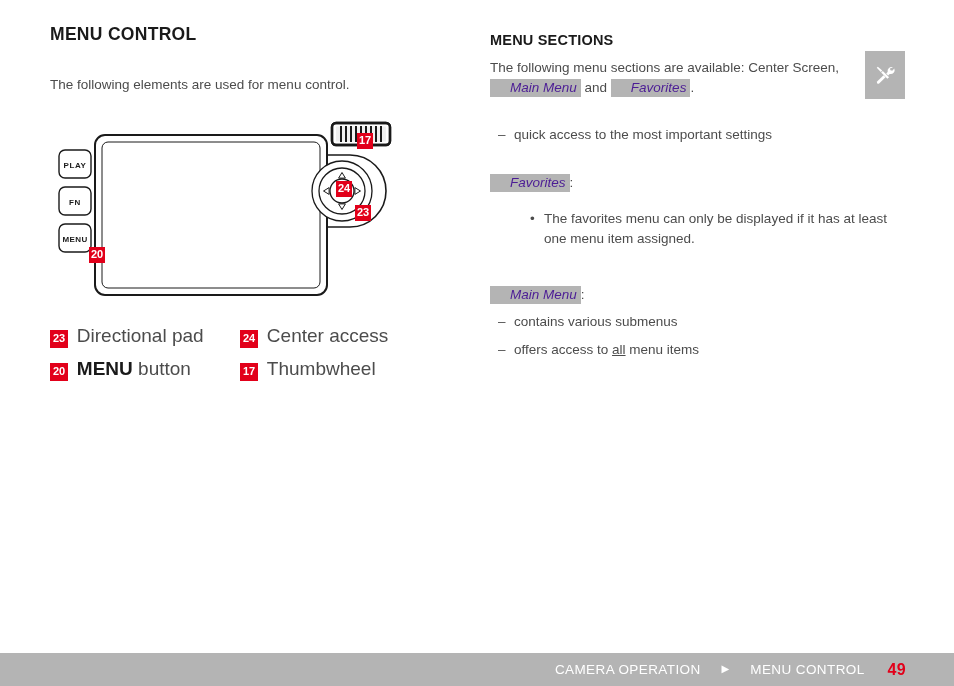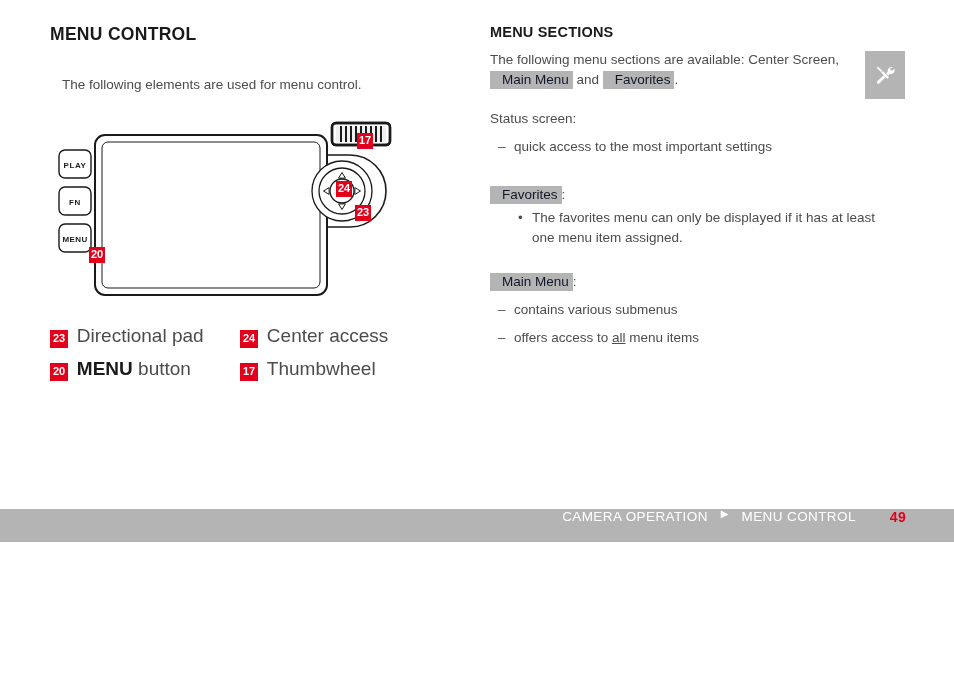--- a/index.html
+++ b/index.html
@@ -5,21 +5,21 @@
   * { box-sizing: border-box; }
   html, body {
     margin: 0; padding: 0;
     width: 954px; height: 686px;
     background: #ffffff;
     font-family: "Liberation Sans", sans-serif;
     overflow: hidden;
   }
   .page {
     position: relative;
-    width: 954px; height: 542px;
+    width: 954px; height: 686px;
     background: #ffffff;
   }
 
   
   .col-left {
     position: absolute;
     left: 50px; top: 24px;
     width: 400px;
   }
   .col-right {
@@ -30,53 +30,54 @@
 
   
   h1.chapter-title {
     margin: 0 0 30px 0;
     font-size: 17.5px;
     font-weight: bold;
     letter-spacing: 0.3px;
     color: #1a1a1a;
   }
   h2.section-title {
-    margin: 0 0 10px 0;
+    margin: 8px 0 10px 0;
     font-size: 14.5px;
     font-weight: bold;
     letter-spacing: 0.2px;
     color: #1a1a1a;
   }
   p.body-text {
     margin: 0;
     font-size: 13.5px;
     line-height: 1.45;
     color: #4c4c4c;
   }
   .lead-text {
-    margin: 0 0 20px 12px;
+    margin: 0 0 20px 0;
     font-size: 13.5px;
     line-height: 1.45;
     color: #4c4c4c;
   }
   .block-label {
     font-size: 13.5px;
     line-height: 1.45;
     color: #4c4c4c;
     margin: 0 0 2px 0;
   }
   .spacer-block { height: 20px; }
 
   
   .menu-tag {
     background: #b4b4b4;
-    color: #0f172a;
-    padding: 1px 4px 2px 12px;
+    color: #4c1d95;
+    padding: 1px 4px 2px 20px;
     font-size: 13.5px;
     white-space: nowrap;
+    font-style: italic;
   }
   .u-underline { text-decoration: underline; }
 
   
   ul.dash-list {
     list-style: none;
     margin: 0; padding: 0;
   }
   ul.dash-list > li {
     position: relative;
@@ -87,21 +88,21 @@
     margin: 8px;
   }
   ul.dash-list > li::before {
     content: "\2013";
     position: absolute;
     left: 0; top: 0;
     color: #4c4c4c;
   }
   ul.bullet-list {
     list-style: none;
-    margin: 4px; padding: 0 0 0 24px;
+    margin: 16px; padding: 0 0 0 24px;
   }
   ul.bullet-list > li {
     position: relative;
     padding-left: 14px;
     font-size: 13.5px;
     line-height: 1.48;
     color: #4c4c4c;
   }
   ul.bullet-list > li::before {
     content: "\2022";
@@ -180,41 +181,42 @@
   }
   .legend-text b { color: #1a1a1a; font-weight: bold; }
 
   
   .footer {
     position: absolute;
     left: 0; right: 0; bottom: 0;
     height: 33px;
     background: #b4b4b4;
     display: flex;
+    align-items: center;
     justify-content: flex-end;
     padding-right: 48px;
-    gap: 4px;
+    gap: 12px;
   }
   .footer-crumb {
     color: #ffffff;
     font-size: 13.5px;
     letter-spacing: 0.4px;
   }
   .footer-arrow {
     color: #ffffff;
     font-size: 10px;
     margin: 0 9px;
     position: relative;
     top: -1px;
   }
   .footer-page {
     color: #e2001a;
-    font-size: 14px;
-    font-weight: bold;
-    margin-left: 30px;
+    font-size: 16px;
+    font-weight: bold;
+    margin-left: 11px;
     letter-spacing: 0.3px;
   }
 </style>
 </head>
 <body>
 
 <div class="page">
 
   <div class="col-left">
 
@@ -302,21 +304,20 @@
 
   <div class="col-right">
 
     <h2 class="section-title">MENU SECTIONS</h2>
 
     <p class="body-text"><span>The following menu sections are available: Center Screen,</span> <span class="menu-tag">Main Menu</span> <span>and</span> <span class="menu-tag">Favorites</span><span>.</span></p>
 
     <div class="spacer-block"></div>
 
     <div>
-      <p class="block-label">Status screen:</p>
       <ul class="dash-list">
         <li>quick access to the most important settings</li>
       </ul>
     </div>
 
     <div class="spacer-block"></div>
 
     <div>
       <p class="block-label"><span class="menu-tag">Favorites</span><span>:</span></p>
       <ul class="bullet-list">

